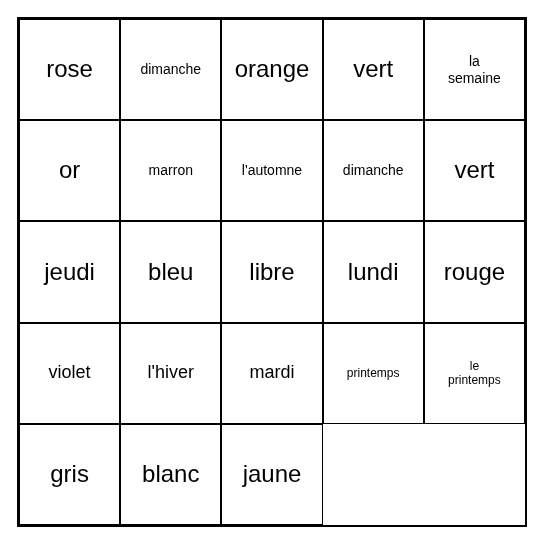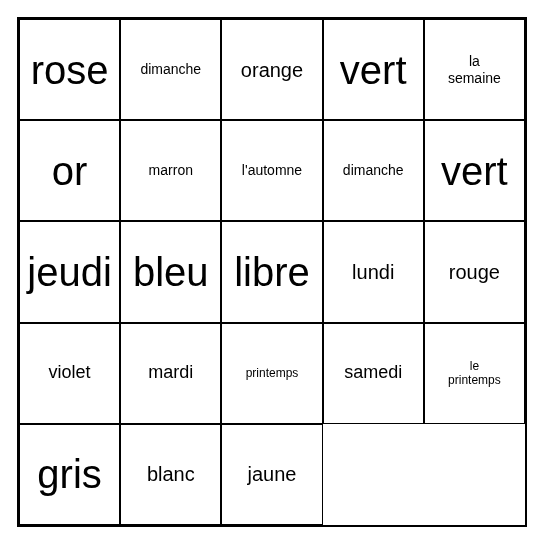--- a/index.html
+++ b/index.html
@@ -37,22 +37,22 @@
       line-height: 1.2;
     }
 
     .bingo-cell span {
       display: block;
       width: 100%;
       text-align: center;
     }
 
     
-    .text-xl  { font-size: 40px; }
-    .text-lg  { font-size: 20px; }
+    .text-xl  { font-size: 24px; }
+    .text-lg  { font-size: 24px; }
     .text-md  { font-size: 18px; }
     .text-sm  { font-size: 14px; }
     .text-xs  { font-size: 12px; }
   </style>
 </head>
 <body>
 
 <div class="bingo-grid">
     <div class="bingo-cell">
       <span class="text-xl">rose</span>
@@ -96,27 +96,27 @@
     <div class="bingo-cell">
       <span class="text-lg">lundi</span>
     </div>
     <div class="bingo-cell">
       <span class="text-lg">rouge</span>
     </div>
     <div class="bingo-cell">
       <span class="text-md">violet</span>
     </div>
     <div class="bingo-cell">
+      <span class="text-md">l'hiver</span>
+    </div>
+    <div class="bingo-cell">
       <span class="text-md">mardi</span>
     </div>
     <div class="bingo-cell">
       <span class="text-xs">printemps</span>
-    </div>
-    <div class="bingo-cell">
-      <span class="text-md">samedi</span>
     </div>
     <div class="bingo-cell">
       <span class="text-xs">le<br>printemps</span>
     </div>
     <div class="bingo-cell">
       <span class="text-xl">gris</span>
     </div>
     <div class="bingo-cell">
       <span class="text-lg">blanc</span>
     </div>

